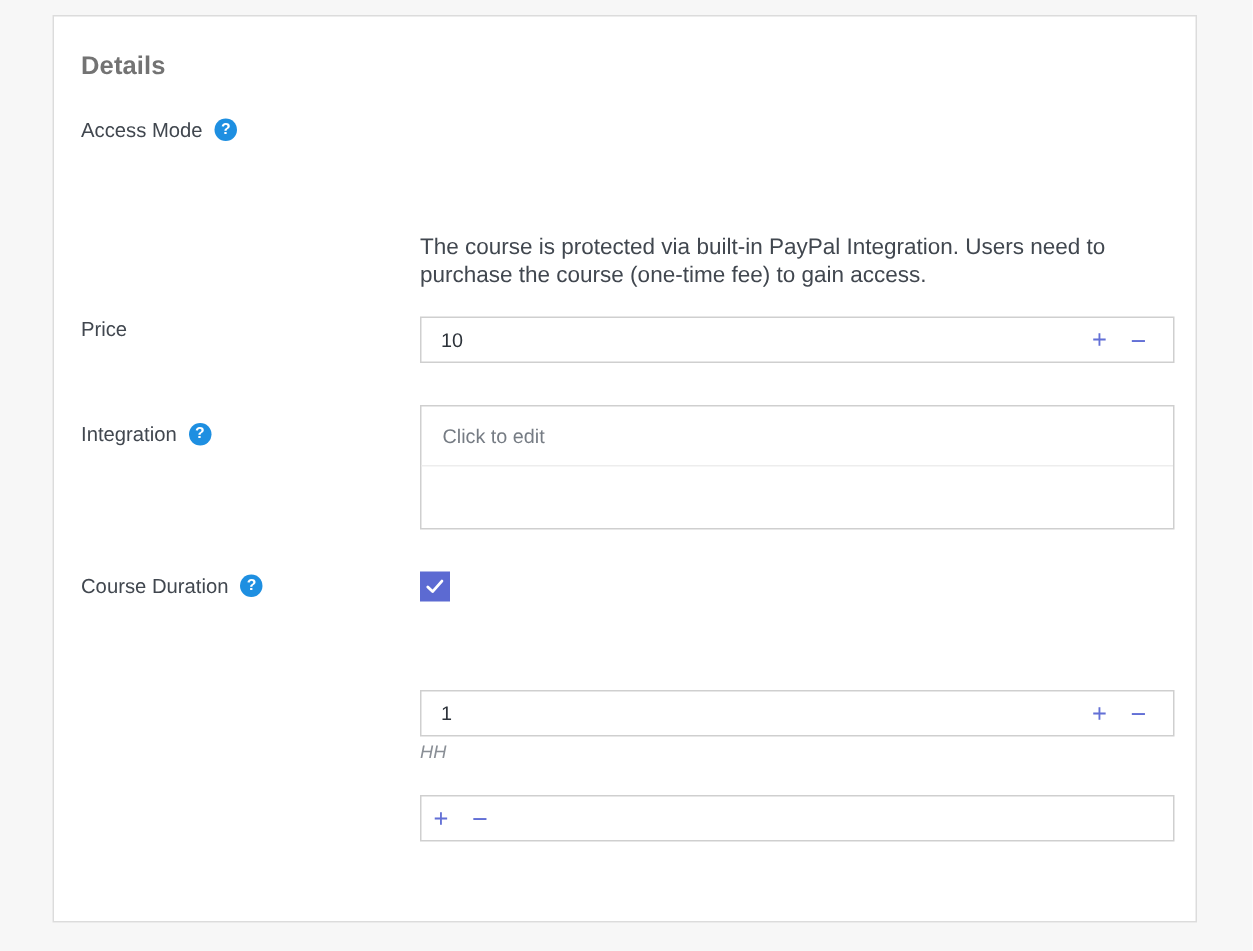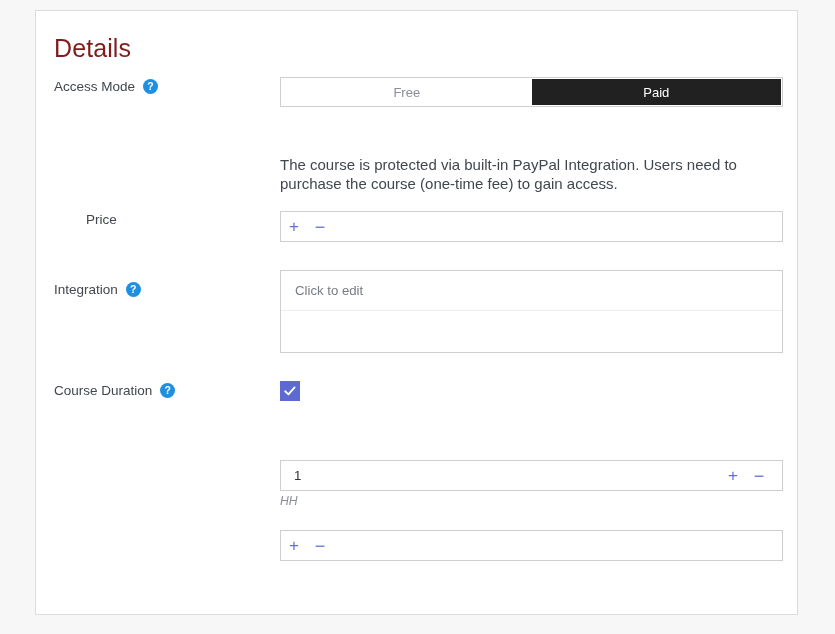--- a/index.html
+++ b/index.html
@@ -23,23 +23,23 @@
     height: 605px;
     background: #ffffff;
     border: 1px solid #dcdcdc;
     box-sizing: border-box;
   }
 
   .page-title {
     position: absolute;
     left: 18px;
     top: 23px;
-    font-size: 25px;
-    font-weight: normal;
-    color: #7f1d1d;
+    font-size: 17px;
+    font-weight: bold;
+    color: #737373;
     letter-spacing: 0.1px;
   }
 
   
   .row-label {
     position: absolute;
     left: 18px;
     font-size: 13.5px;
     color: #41474f;
     white-space: nowrap;
@@ -192,35 +192,30 @@
 
 <div class="card">
 
   <div class="page-title">Details</div>
 
   <div class="row-label" style="top:68px;">
     <span>Access Mode</span>
     <span class="help-icon">?</span>
   </div>
 
-  <div class="field-col" style="top:66px;">
-    <div class="segmented">
-      <div class="segment inactive">Free</div>
-      <div class="segment active">Paid</div>
-    </div>
-  </div>
 
   <div class="field-col helper-text" style="top:144px;">The course is protected via built-in PayPal Integration. Users need to purchase the course (one-time fee) to gain access.</div>
 
-  <div class="row-label" style="top:201px;margin-left:32px;">
+  <div class="row-label" style="top:201px;">
     <span>Price</span>
   </div>
 
   <div class="field-col" style="top:200px;">
     <div class="stepper">
+      <input type="text" value="10" style="">
       <div class="stepper-btn plus">+</div>
       <div class="stepper-btn minus">−</div>
     </div>
   </div>
 
   <div class="row-label" style="top:271px;">
     <span>Integration</span>
     <span class="help-icon">?</span>
   </div>
 

